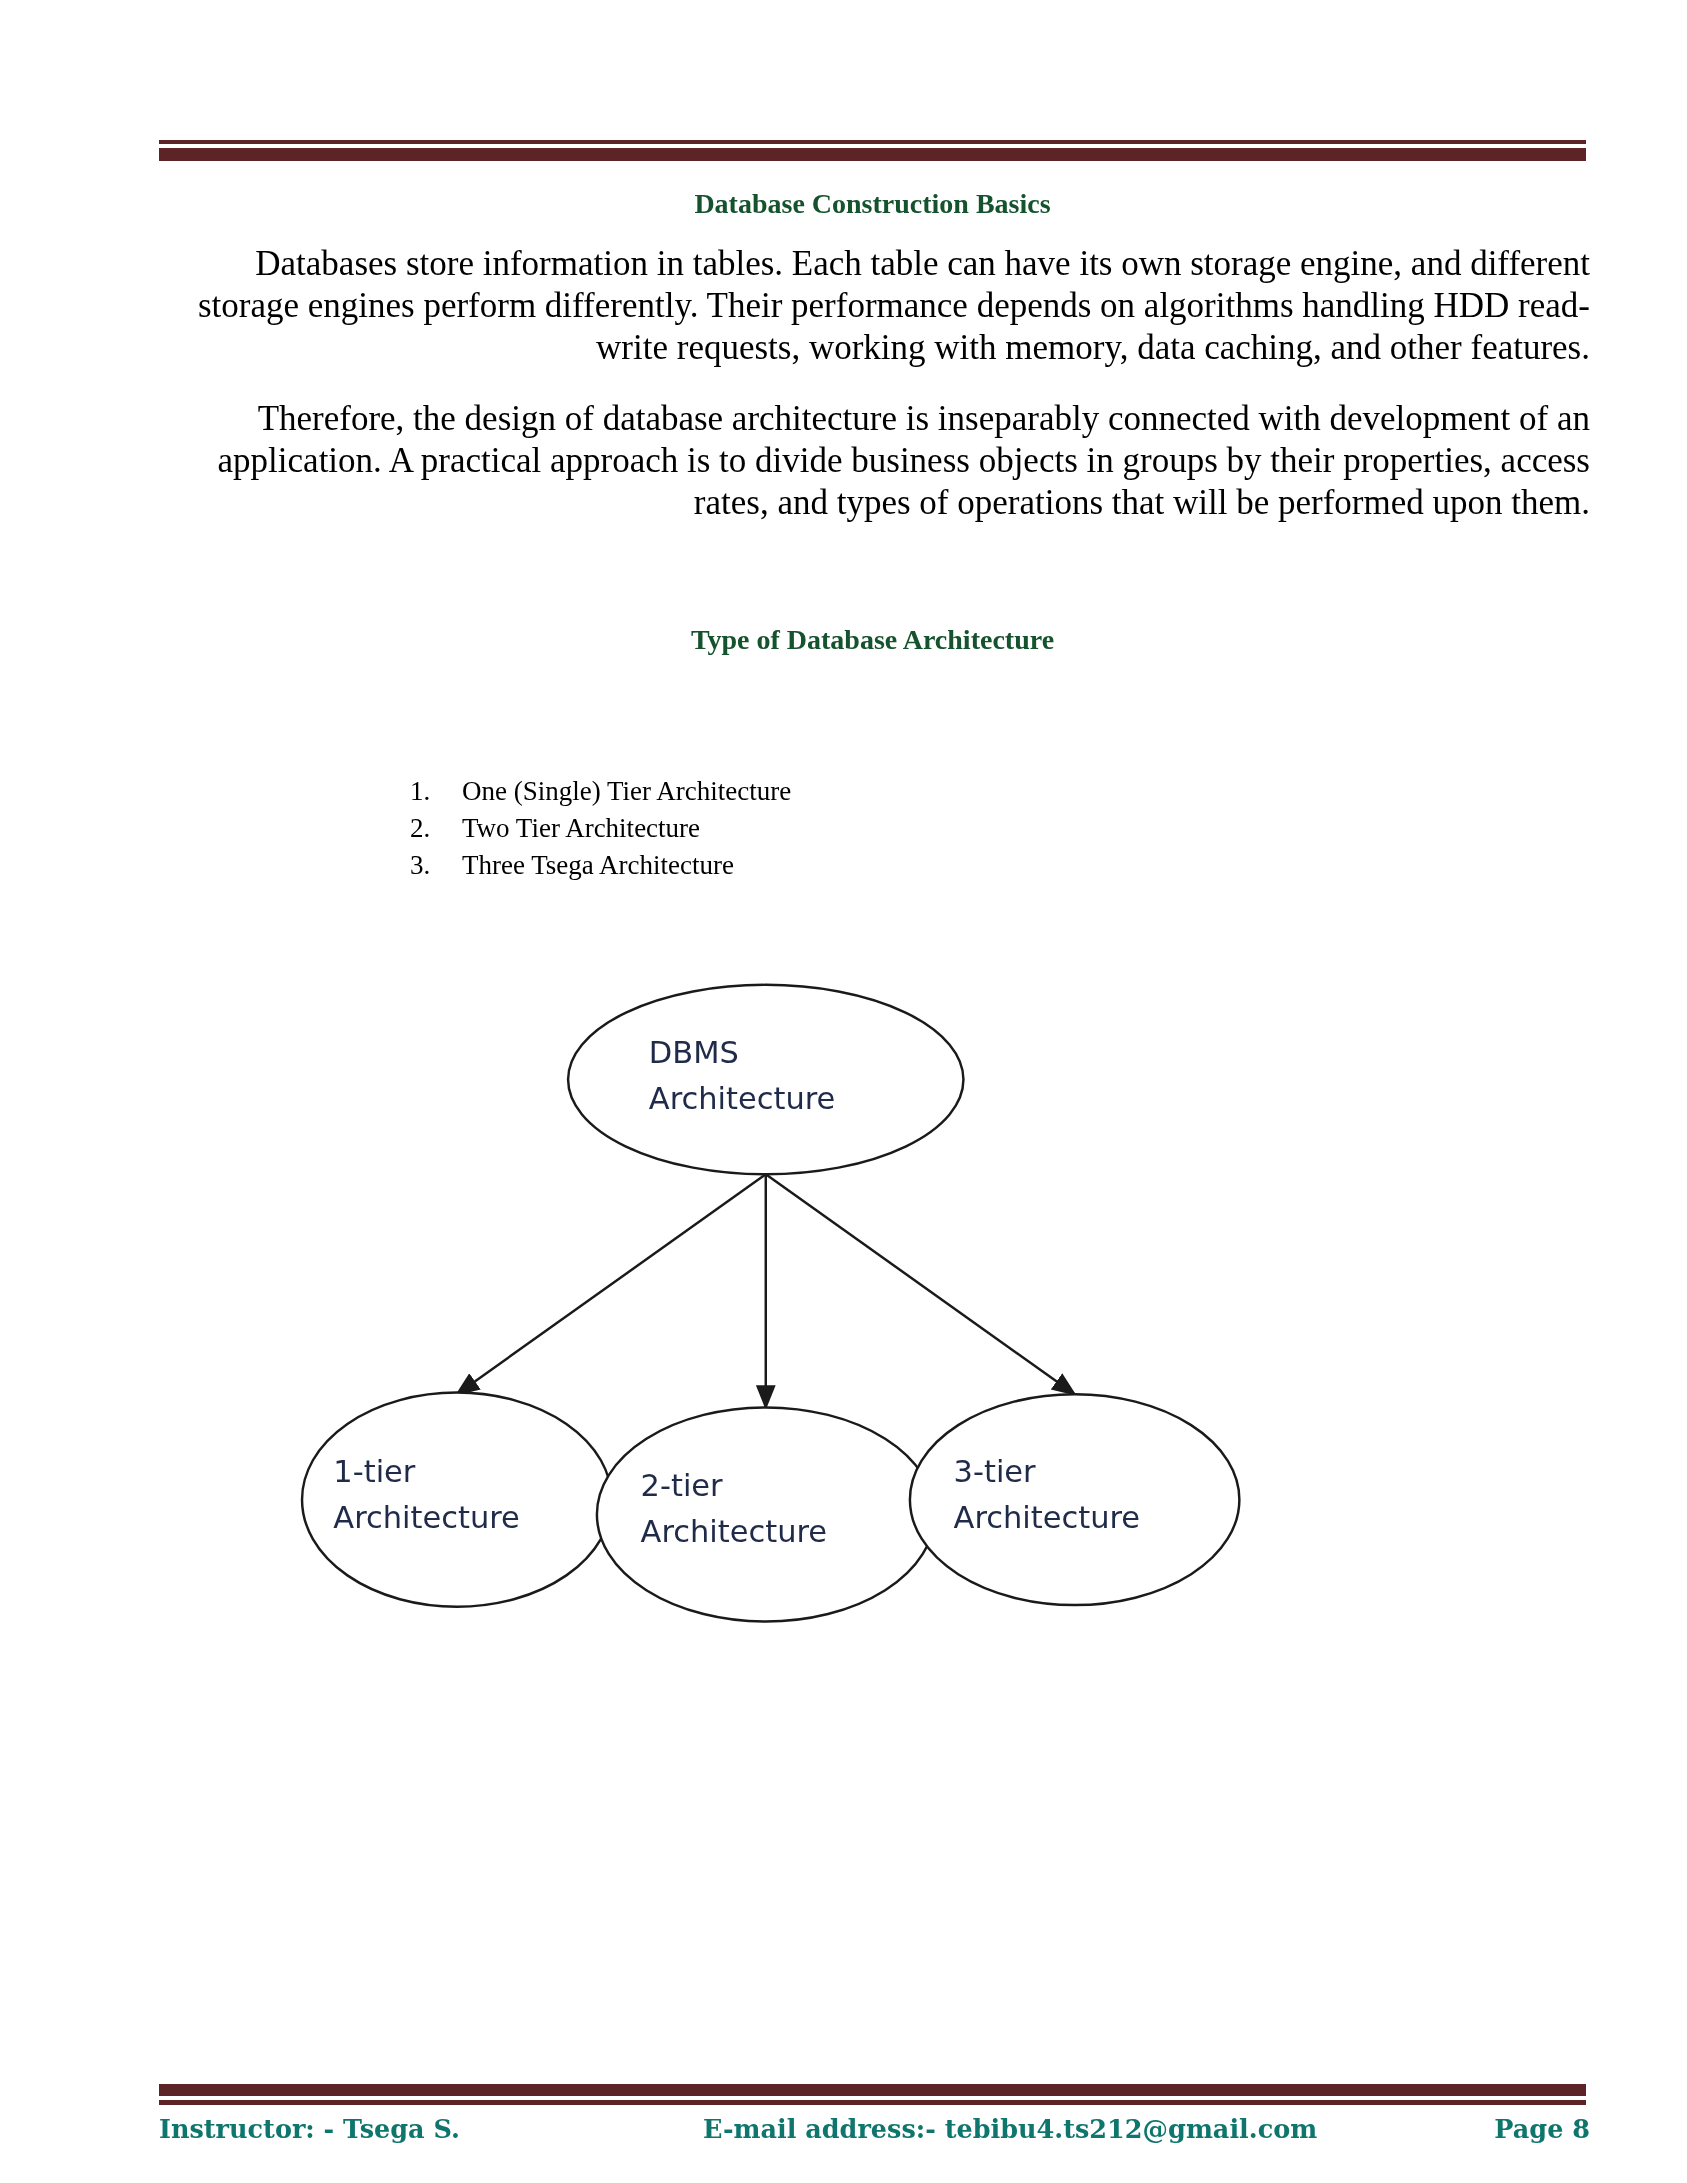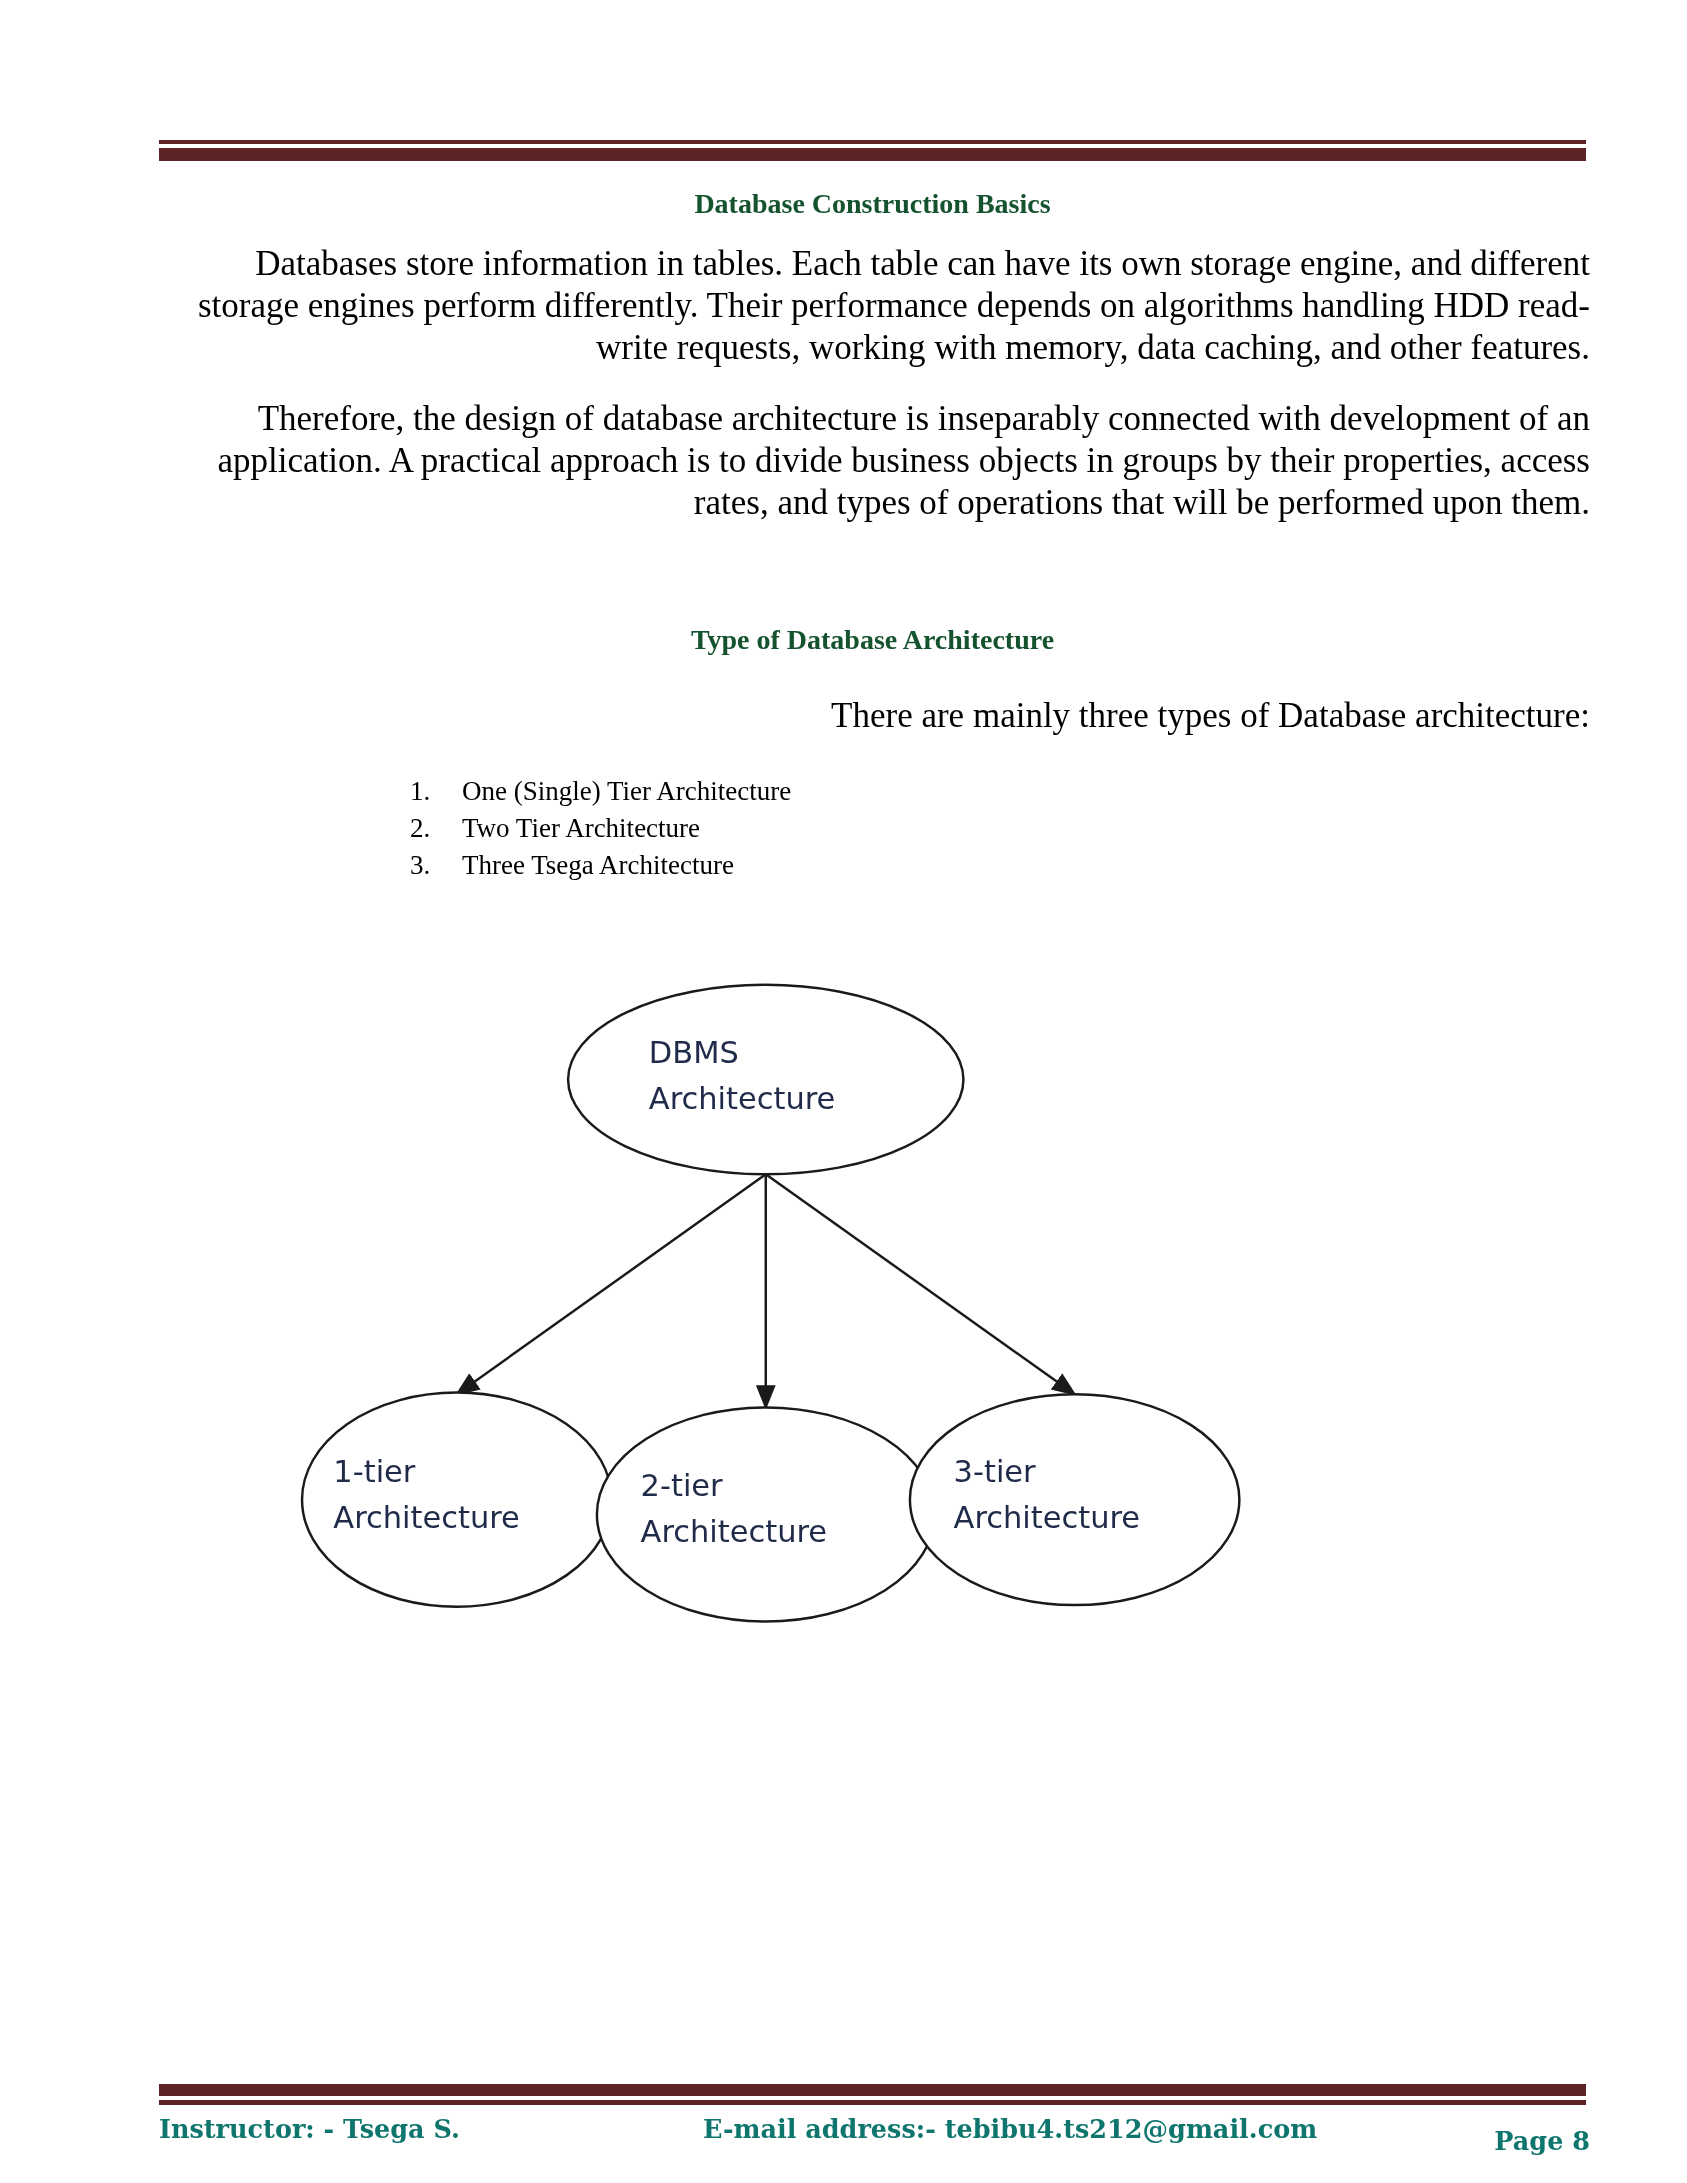--- a/index.html
+++ b/index.html
@@ -157,21 +157,21 @@
     top: 0;
   }
   .footer-email {
     position: absolute;
     left: 544px;
     top: 0;
   }
   .footer-page {
     position: absolute;
     right: 0;
-    top: 12px;
+    top: 0;
   }
 </style>
 </head>
 <body>
 
 <div class="page">
 
 
   <div class="rule-header">
     <div class="line-thin"></div>
@@ -180,21 +180,20 @@
   </div>
 
   <div class="section-title" id="title-basics">Database Construction Basics</div>
 
   <div class="para" id="para-1">Databases store information in tables. Each table can have its own storage engine, and different storage engines perform differently. Their performance depends on algorithms handling HDD read-write requests, working with memory, data caching, and other features.</div>
 
   <div class="para" id="para-2">Therefore, the design of database architecture is inseparably connected with development of an application. A practical approach is to divide business objects in groups by their properties, access rates, and types of operations that will be performed upon them.</div>
 
   <div class="section-title" id="title-types">Type of Database Architecture</div>
 
-  <div class="para" id="para-3">There are mainly three types of Database architecture:</div>
 
   <ol class="numlist">
     <li>
       <span class="num">1.</span>
       <span>One (Single) Tier Architecture</span>
     </li>
     <li>
       <span class="num">2.</span>
       <span>Two Tier Architecture</span>
     </li>

